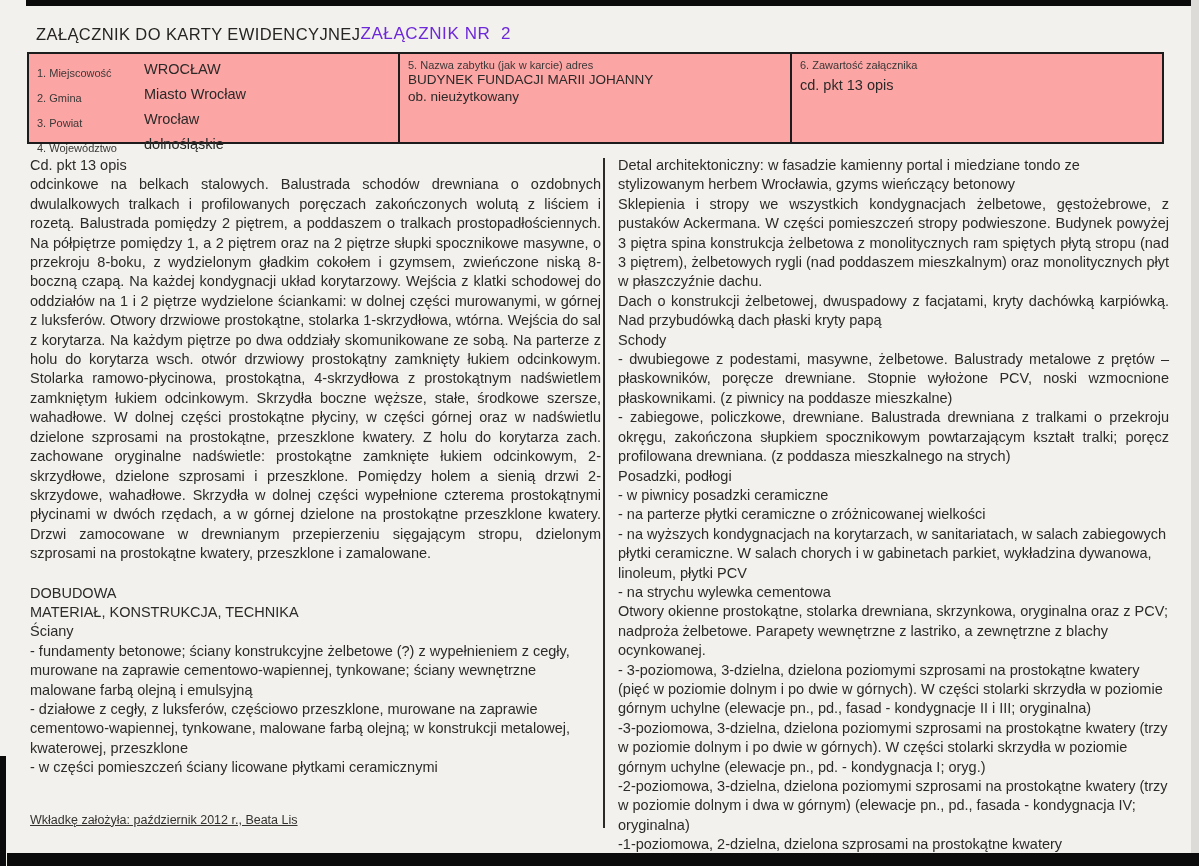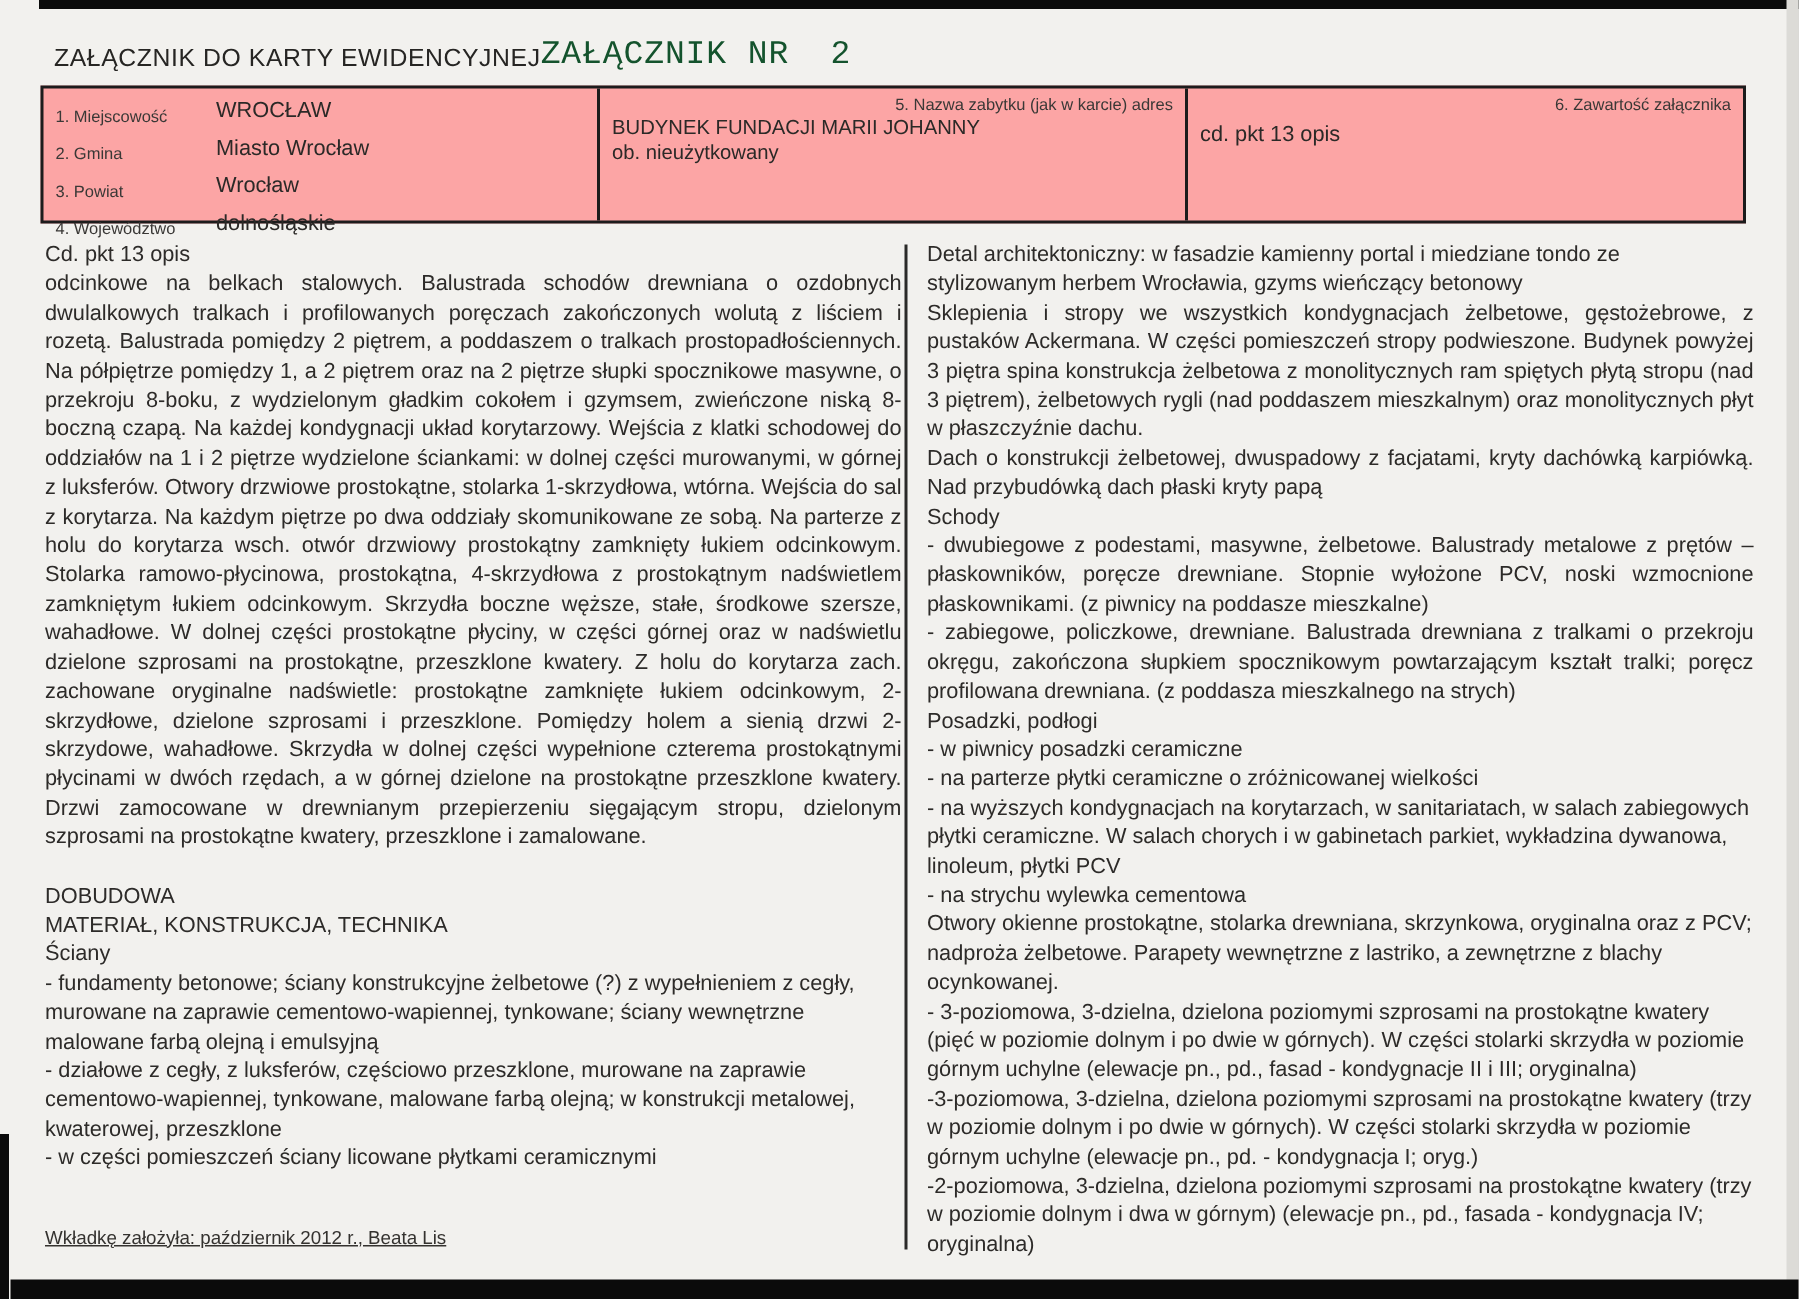--- a/index.html
+++ b/index.html
@@ -25,38 +25,38 @@
   .right-shade{
     position:absolute;top:0;right:0;width:8px;height:100%;background:#dcdbd7;
   }
 
   
   .titles{
     display:flex;justify-content:flex-start;align-items:flex-end;
     padding:24px 50px 6px 36px;
   }
   .title-main{font-size:16.5px;letter-spacing:.4px;color:#262523;}
-  .title-annex{font-size:22px;letter-spacing:.6px;color:#14532d;white-space:pre;font-family:Liberation Mono, monospace;}
+  .title-annex{font-size:17px;letter-spacing:.6px;color:#6d28d9;white-space:pre;}
 
   
   .header-table{
     margin:2px 35px 0 27px;
     display:flex;
     border:2px solid #1c1c1c;
     background:#fca5a5;
     height:88px;
   }
   .cell{padding:5px 8px 4px 8px;box-sizing:border-box;}
   .cell1{width:371px;border-right:2px solid #1c1c1c;}
   .cell2{width:392px;border-right:2px solid #1c1c1c;}
   .cell3{flex:1;}
   .loc-row{display:flex;line-height:21px;}
   .loc-label{width:107px;font-size:11px;color:#3a3836;padding-top:4px;}
   .loc-value{font-size:14.5px;color:#2b2927;}
-  .small-label{font-size:11px;color:#3a3836;margin-bottom:1px;text-align:right;}
+  .small-label{font-size:11px;color:#3a3836;margin-bottom:1px;}
   .monument-line{font-size:13.5px;text-align:left;line-height:16.5px;color:#2b2927;}
   .contents-value{font-size:14.5px;margin-top:6px;color:#2b2927;}
 
   
   .doc-body{
     display:flex;
     padding:12px 30px 0 30px;
     height:690px;
   }
   .col-left{
@@ -160,19 +160,20 @@
         <div class="item">- na parterze płytki ceramiczne o zróżnicowanej wielkości</div>
         <div class="item">- na wyższych kondygnacjach na korytarzach, w sanitariatach, w salach zabiegowych płytki ceramiczne. W salach chorych i w gabinetach parkiet, wykładzina dywanowa, linoleum, płytki PCV</div>
         <div class="item">- na strychu wylewka cementowa</div>
       </div>
 
       <div class="sec">
         <div><span class="u">Otwory okienne</span><span> prostokątne, stolarka drewniana, skrzynkowa, oryginalna oraz z PCV; nadproża żelbetowe. Parapety wewnętrzne z lastriko, a zewnętrzne z blachy ocynkowanej.</span></div>
         <div class="item">- 3-poziomowa, 3-dzielna, dzielona poziomymi szprosami na prostokątne kwatery (pięć w poziomie dolnym i po dwie w górnych). W części stolarki skrzydła w poziomie górnym uchylne  (elewacje pn., pd., fasad - kondygnacje II i III; oryginalna)</div>
         <div class="item">-3-poziomowa, 3-dzielna, dzielona poziomymi szprosami na prostokątne kwatery (trzy w poziomie dolnym i po dwie w górnych). W części stolarki skrzydła w poziomie górnym uchylne  (elewacje pn., pd. - kondygnacja I; oryg.)</div>
         <div class="item">-2-poziomowa, 3-dzielna, dzielona poziomymi szprosami na prostokątne kwatery (trzy w poziomie dolnym i dwa w górnym) (elewacje pn., pd., fasada - kondygnacja IV; oryginalna)</div>
+        <div class="item">-1-poziomowa, 2-dzielna, dzielona szprosami na prostokątne kwatery</div>
       </div>
     </div>
   </div>
 
   <div class="left-edge"></div>
   <div class="bottom-bar"></div>
 </div>
 
 </body></html>

